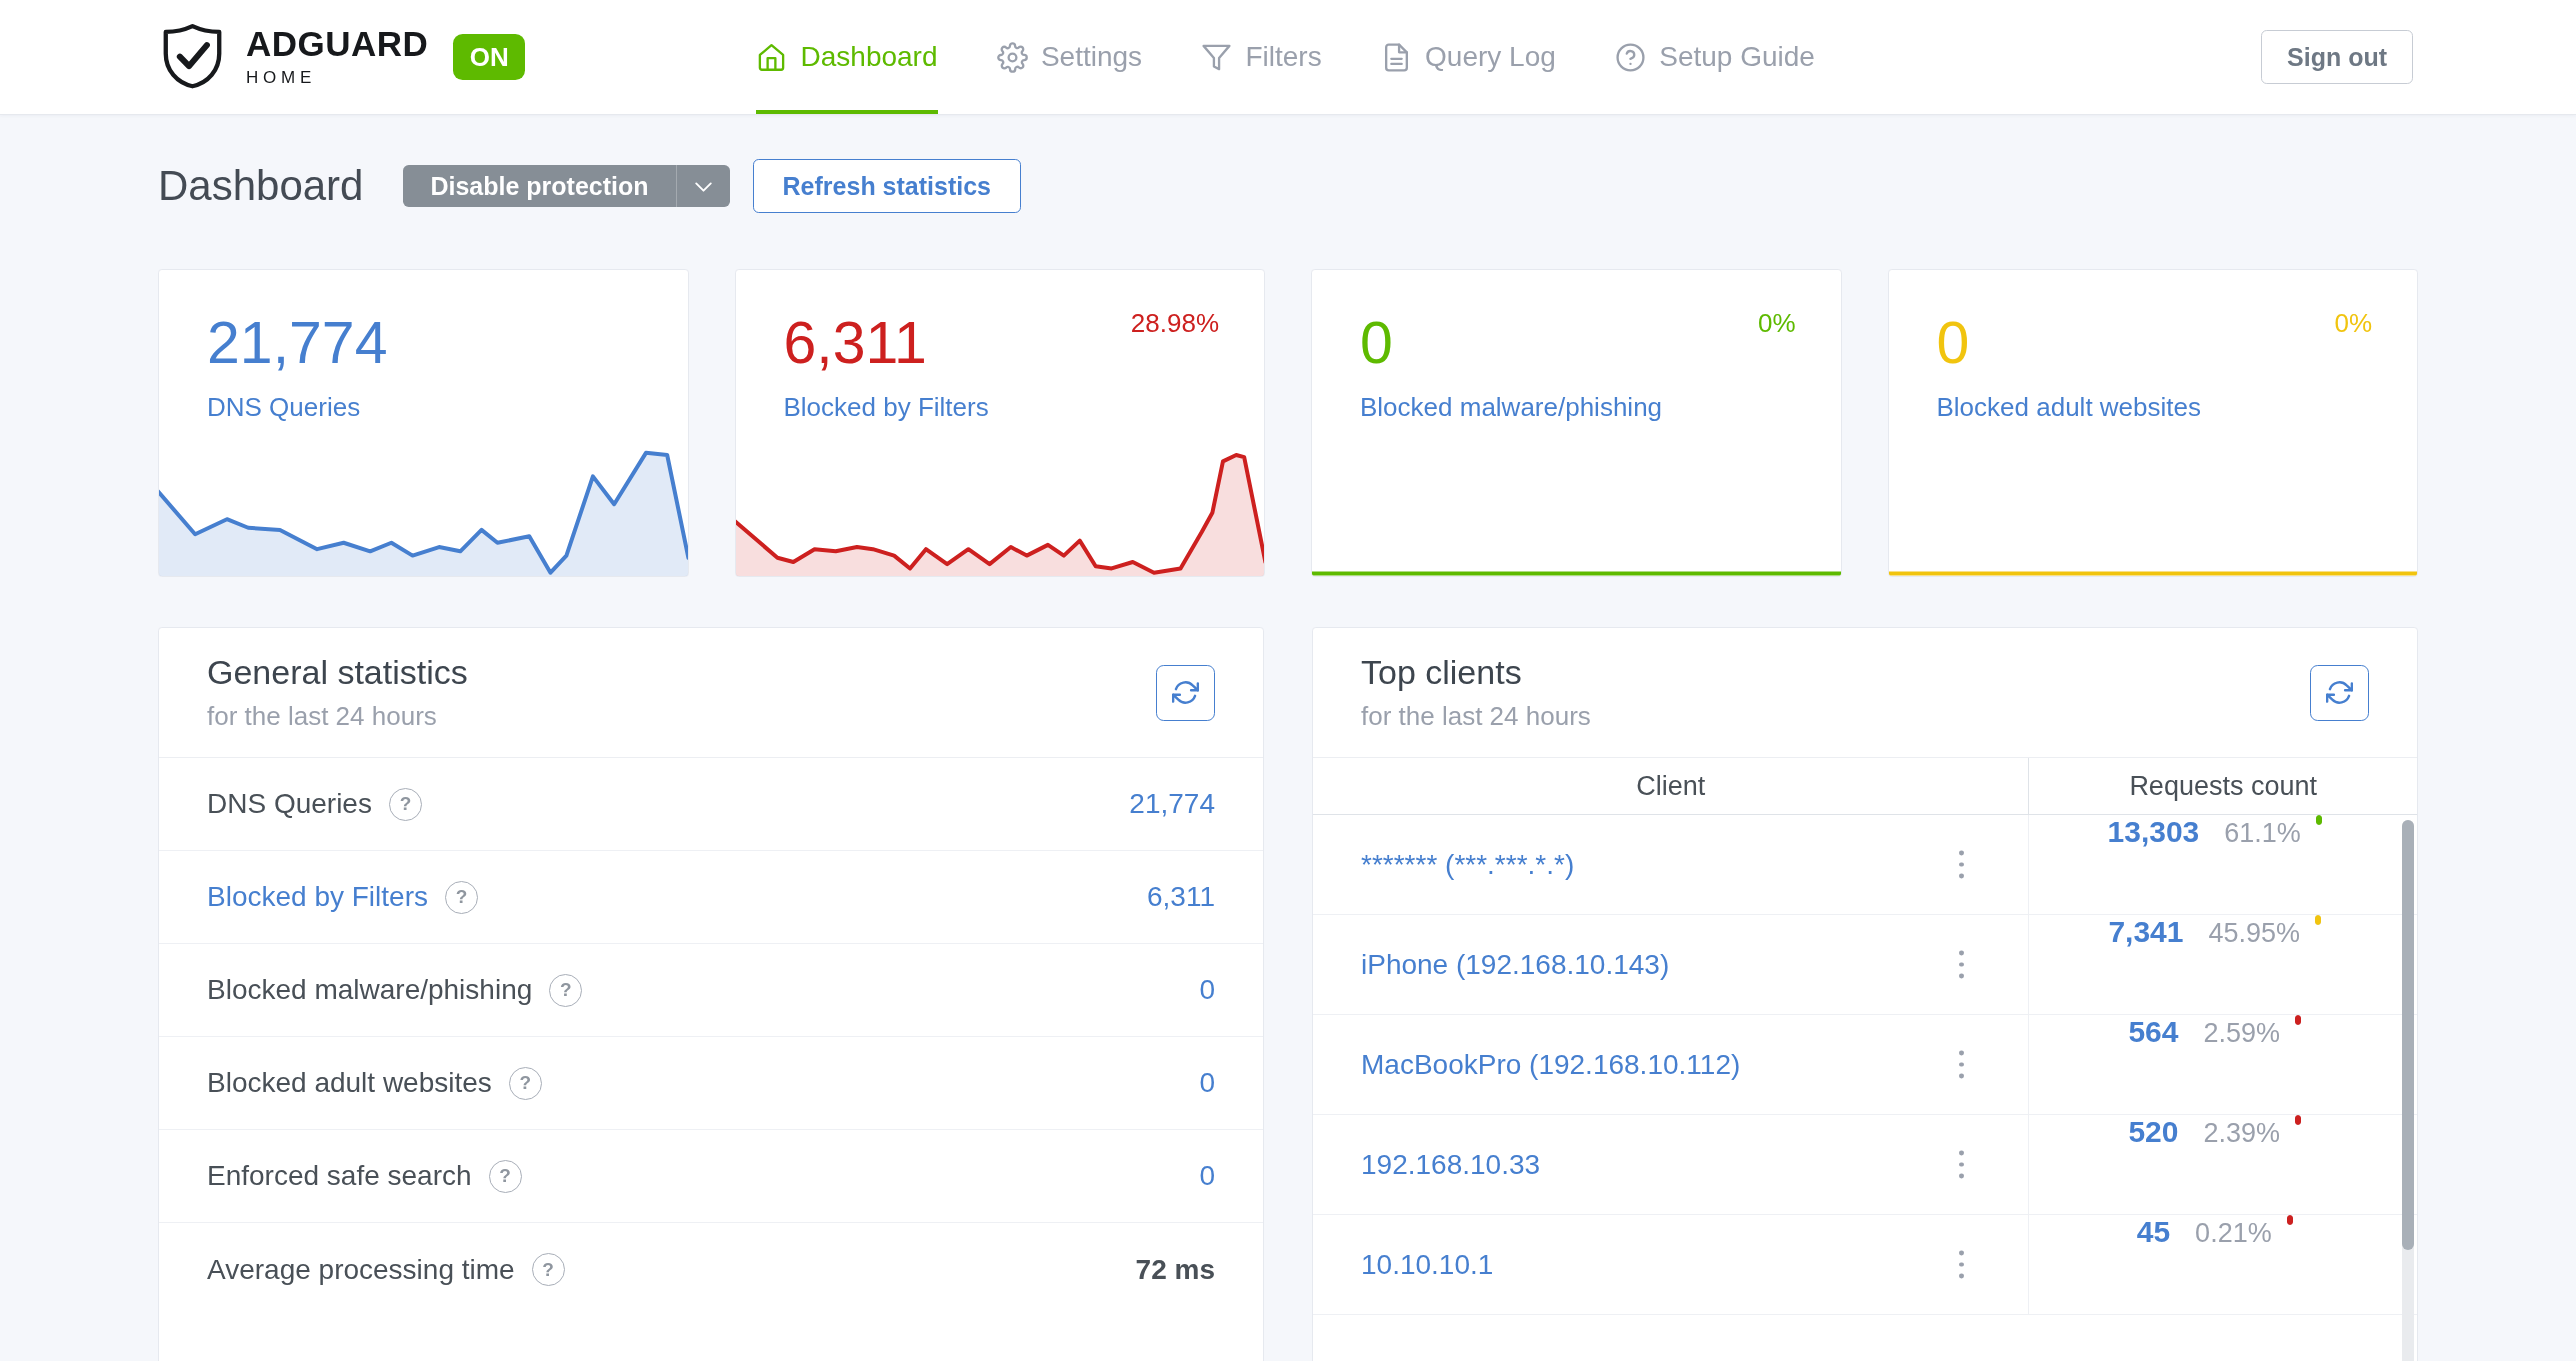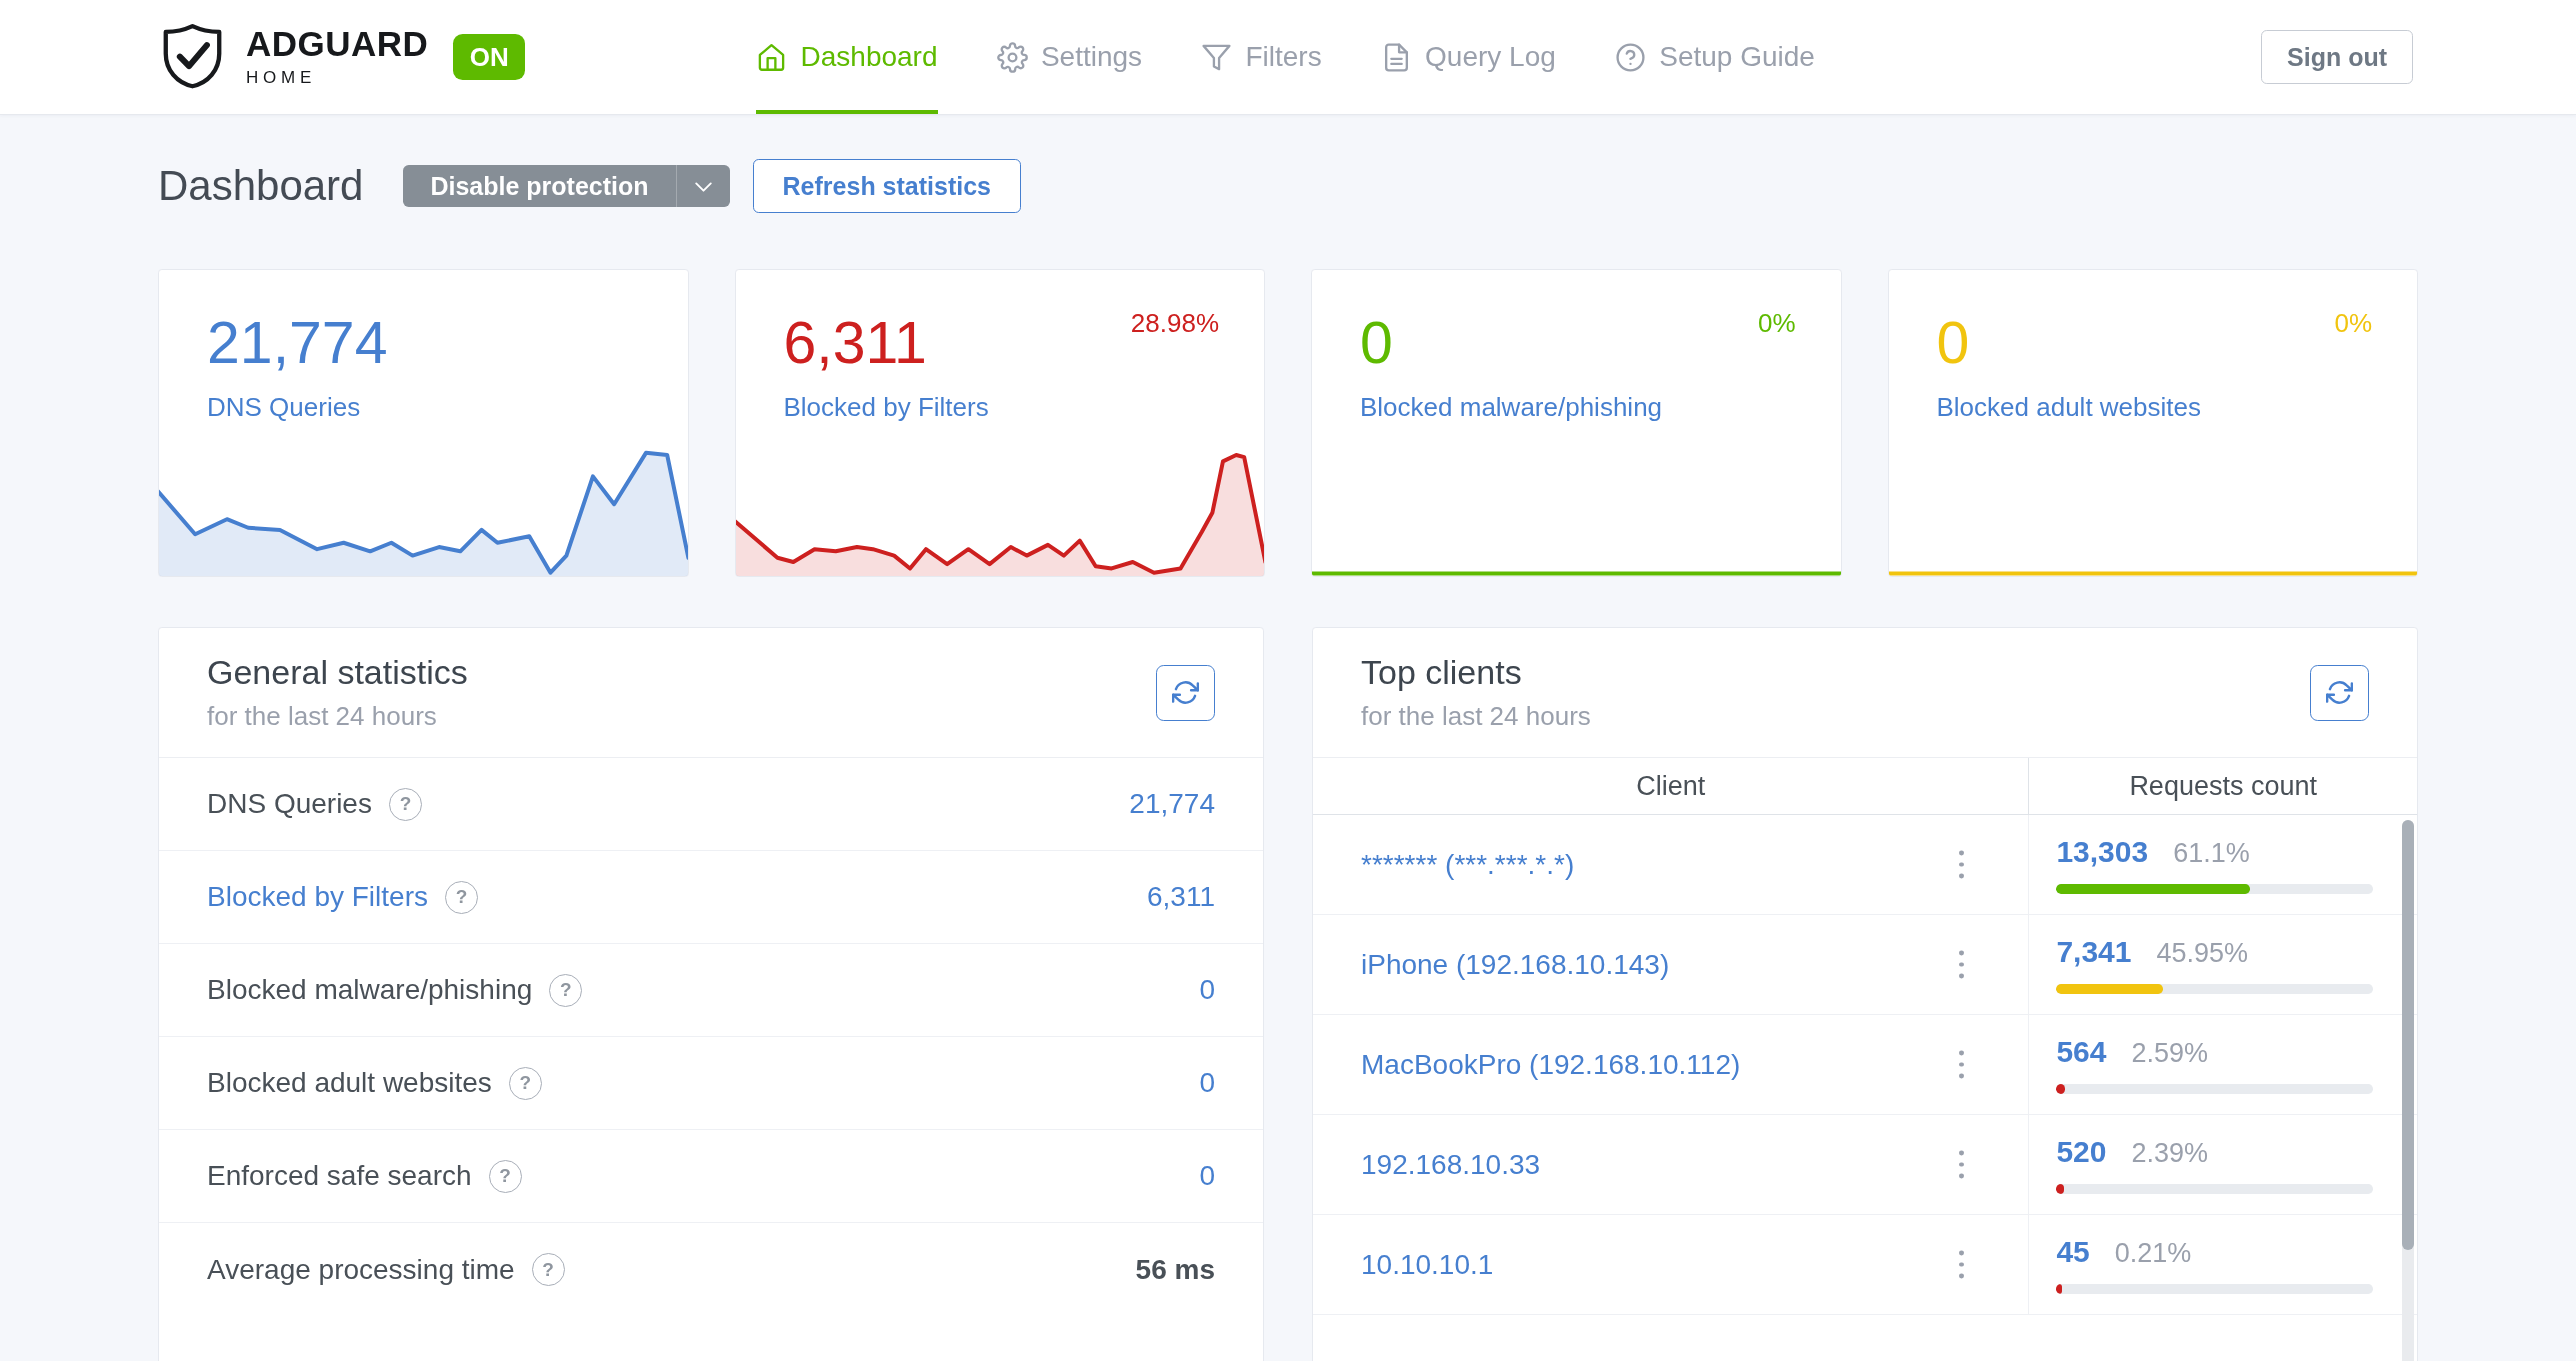--- a/index.html
+++ b/index.html
@@ -145,21 +145,21 @@
     display: flex; align-items: center; padding-left: 48px;
     font-size: 28px; color: #467fcf; cursor: pointer;
   }
   .kebab {
     position: absolute; right: 59px; top: 50%; transform: translateY(-50%);
     display: flex; flex-direction: column; gap: 6.7px; cursor: pointer; padding: 5.7px;
   }
   .kebab i { width: 4.8px; height: 4.8px; border-radius: 50%; background: #9aa0ac; }
   .count-cell {
     flex: 1; border-left: 1px solid #eef0f4;
-    display: flex; flex-direction: column; justify-content: center; gap: 15.3px;
+    display: flex; flex-direction: row; justify-content: center; gap: 15.3px;
     padding: 0 44px 0 27px;
   }
   .count-line { display: flex; align-items: baseline; gap: 25px; }
   .count-num { font-size: 30px; font-weight: 700; color: #467fcf; }
   .count-pct { font-size: 27px; color: #9aa0ac; }
   .bar-track { height: 9.6px; background: #e8ebef; border-radius: 4.8px; overflow: hidden; }
   .bar-fill { height: 100%; border-radius: 4.8px; min-width: 5.7px; }
 
   .scrollbar-track {
     position: absolute; right: 2.9px; top: 192px; bottom: 5.7px; width: 12.4px;
@@ -331,21 +331,21 @@
               <span>Enforced safe search</span>
               <span class="help-icon">?</span>
             </div>
             <div class="stats-value">0</div>
           </div>
           <div class="stats-row">
             <div class="stats-label">
               <span>Average processing time</span>
               <span class="help-icon">?</span>
             </div>
-            <div class="stats-value dark">56 ms</div>
+            <div class="stats-value dark">72 ms</div>
           </div>
         </div>
     </section>
 
     <section class="panel">
       <div class="panel-header">
         <div>
           <div class="panel-title">Top clients</div>
           <div class="panel-sub">for the last 24 hours</div>
         </div>

